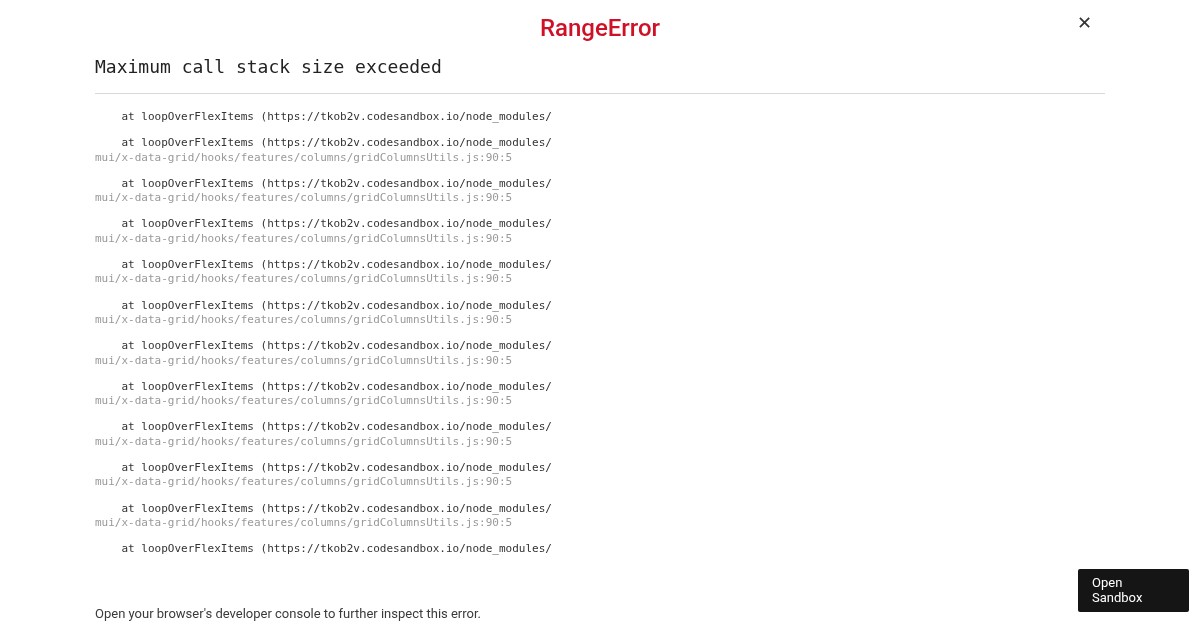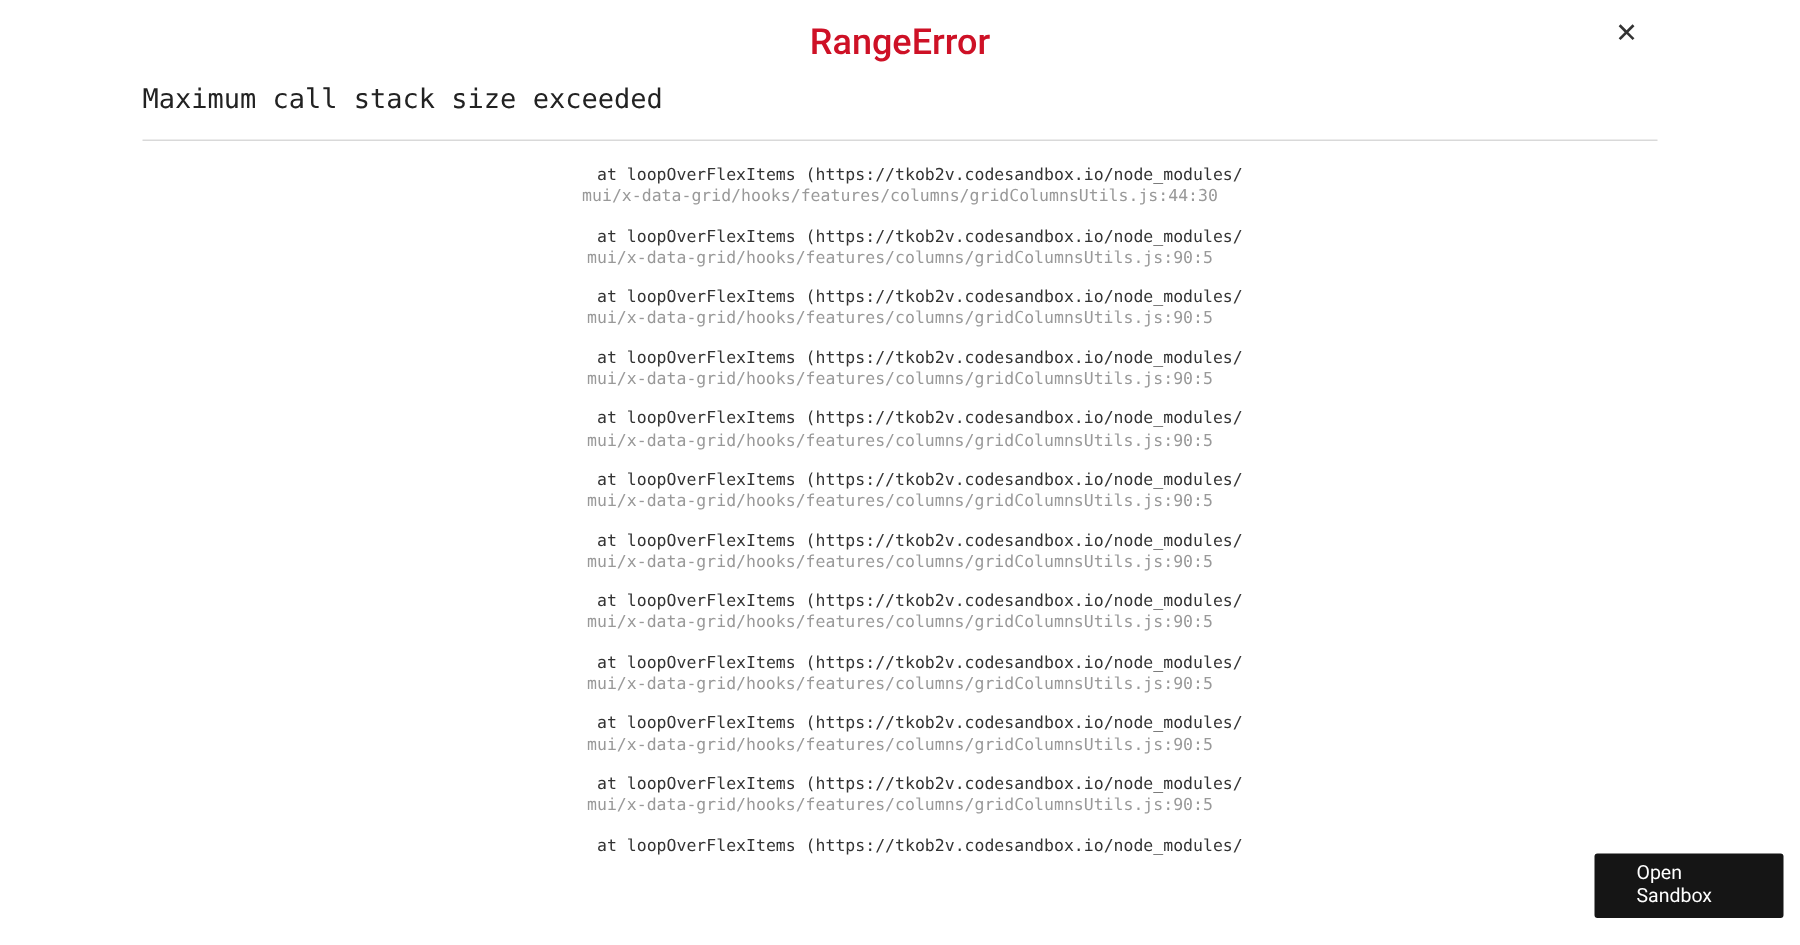--- a/index.html
+++ b/index.html
@@ -49,21 +49,20 @@
     }
     .divider {
       border: none;
       border-top: 1px solid #d9d9d9;
       margin-bottom: 16px;
     }
     .stack-container {
       font-family: Consolas, Menlo, monospace;
       font-size: 11px;
       line-height: 1.3;
-      text-align: center;
     }
     .stack-frame {
       margin-bottom: 12px;
     }
     .stack-line1 {
       color: #333;
       white-space: pre;
     }
     .stack-line2 {
       color: #999;
@@ -80,24 +79,24 @@
     }
     .footer-line {
       margin-bottom: 2px;
     }
     .open-sandbox {
       position: absolute;
       bottom: 18px;
       right: 11px;
       background: #151515;
       color: #fff;
-      padding: 6px 28px;
+      padding: 6px 14px;
       font-size: 13px;
       border-radius: 2px;
-      width: 126px;
+      width: 111px;
       line-height: 1.2;
       cursor: pointer;
     }
   </style>
 </head>
 <body>
 
 <div class="error-overlay">
 
   <div class="close-btn">
@@ -106,21 +105,20 @@
 
   <h1 class="error-title">RangeError</h1>
 
   <div class="error-message">Maximum call stack size exceeded</div>
 
   <hr class="divider">
 
   <div class="stack-container">
     <div class="stack-frame">
       <div class="stack-line1">    at loopOverFlexItems (https://tkob2v.codesandbox.io/node_modules/</div>
-      <div class="stack-line2">mui/x-data-grid/hooks/features/columns/gridColumnsUtils.js:44:30</div>
     </div>
     <div class="stack-frame">
       <div class="stack-line1">    at loopOverFlexItems (https://tkob2v.codesandbox.io/node_modules/</div>
       <div class="stack-line2">mui/x-data-grid/hooks/features/columns/gridColumnsUtils.js:90:5</div>
     </div>
     <div class="stack-frame">
       <div class="stack-line1">    at loopOverFlexItems (https://tkob2v.codesandbox.io/node_modules/</div>
       <div class="stack-line2">mui/x-data-grid/hooks/features/columns/gridColumnsUtils.js:90:5</div>
     </div>
     <div class="stack-frame">
@@ -154,17 +152,18 @@
     <div class="stack-frame">
       <div class="stack-line1">    at loopOverFlexItems (https://tkob2v.codesandbox.io/node_modules/</div>
       <div class="stack-line2">mui/x-data-grid/hooks/features/columns/gridColumnsUtils.js:90:5</div>
     </div>
     <div class="stack-frame">
       <div class="stack-line1">    at loopOverFlexItems (https://tkob2v.codesandbox.io/node_modules/</div>
     </div>
   </div>
 
   <div class="footer-notes">
+    <div class="footer-line">Open your browser's developer console to further inspect this error.</div>
   </div>
 
 </div>
 
 <div class="open-sandbox">Open Sandbox</div>
 
 </body></html>

